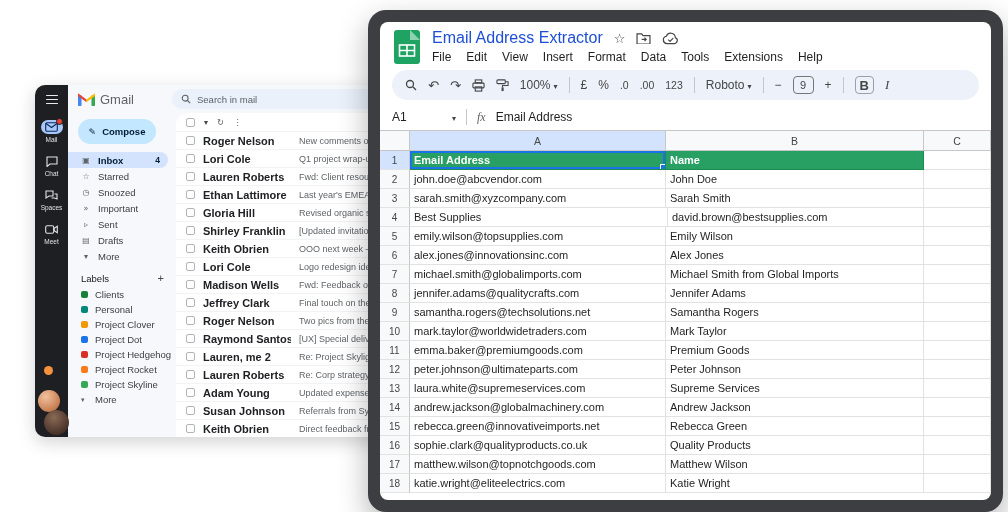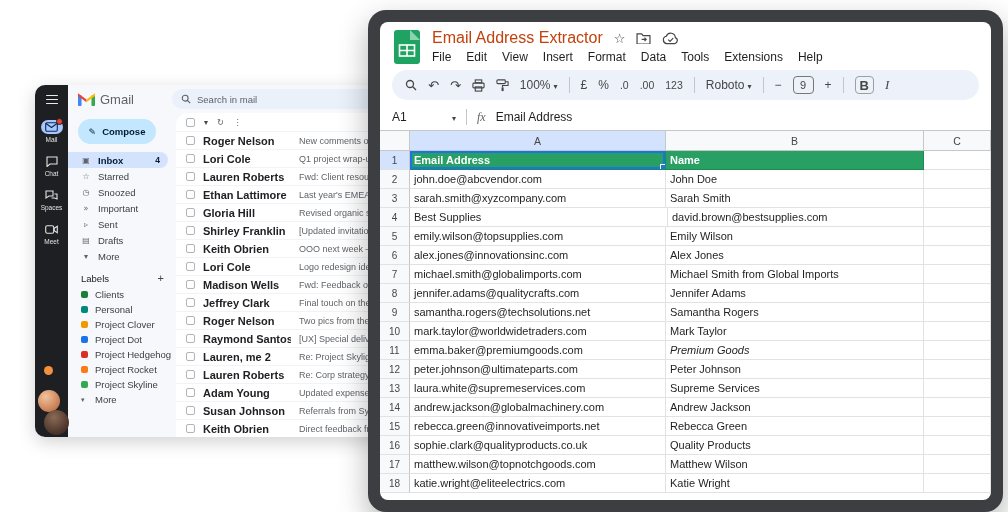--- a/index.html
+++ b/index.html
@@ -63,21 +63,21 @@
 
   
   .sheet-frame { position:absolute; left:368px; top:10px; width:635px; height:502px;
                  background:#3d3e42; border-radius:18px; padding:12px;
                  box-shadow:0 12px 30px rgba(0,0,0,.30); z-index:3; }
   .sheet-app { background:#fff; border-radius:8px; height:478px; overflow:hidden;
                display:flex; flex-direction:column; }
   .sheet-head { display:flex; align-items:center; gap:12px; padding:7px 14px 0 14px; flex:none; }
   .sheet-head-right { display:flex; flex-direction:column; gap:3px; }
   .sheet-title-row { display:flex; align-items:center; gap:11px; }
-  .sheet-title { font-size:16px; color:#c2410c; }
+  .sheet-title { font-size:16px; color:#1d4ed8; }
   .head-ic { color:#444746; font-size:13px; cursor:pointer; display:flex; align-items:center; }
   .sheet-menus { display:flex; gap:15px; font-size:12px; color:#1f1f1f; }
   .menu-item { cursor:pointer; }
   .sheet-toolbar { margin:6px 12px 4px 12px; height:30px; border-radius:16px;
                    display:flex; align-items:center; gap:11px; padding:0 13px;
                    color:#444746; font-size:12px; flex:none; }
   .tb { cursor:pointer; display:flex; align-items:center; gap:3px; }
   .tb-div { width:1px; height:16px; background:#c4c7c5; flex:none; }
   .caret::after { content:"▾"; font-family:"DejaVu Sans",sans-serif; font-size:8px; color:#444746; }
   .i-undo::after { content:"↶"; font-family:"DejaVu Sans",sans-serif; font-size:13px; }
@@ -524,21 +524,21 @@
             </div>
             <div class="g-row">
               <div class="row-h">10</div>
               <div class="cell" style="width: 256px;">mark.taylor@worldwidetraders.com</div>
               <div class="cell" style="width: 258px;">Mark Taylor</div>
               <div class="cell" style="width: 67px;"></div>
             </div>
             <div class="g-row">
               <div class="row-h">11</div>
               <div class="cell" style="width: 256px;">emma.baker@premiumgoods.com</div>
-              <div class="cell" style="width: 258px; font-style: italic;">Premium Goods</div>
+              <div class="cell" style="width: 258px;">Premium Goods</div>
               <div class="cell" style="width: 67px;"></div>
             </div>
             <div class="g-row">
               <div class="row-h">12</div>
               <div class="cell" style="width: 256px;">peter.johnson@ultimateparts.com</div>
               <div class="cell" style="width: 258px;">Peter Johnson</div>
               <div class="cell" style="width: 67px;"></div>
             </div>
             <div class="g-row">
               <div class="row-h">13</div>

